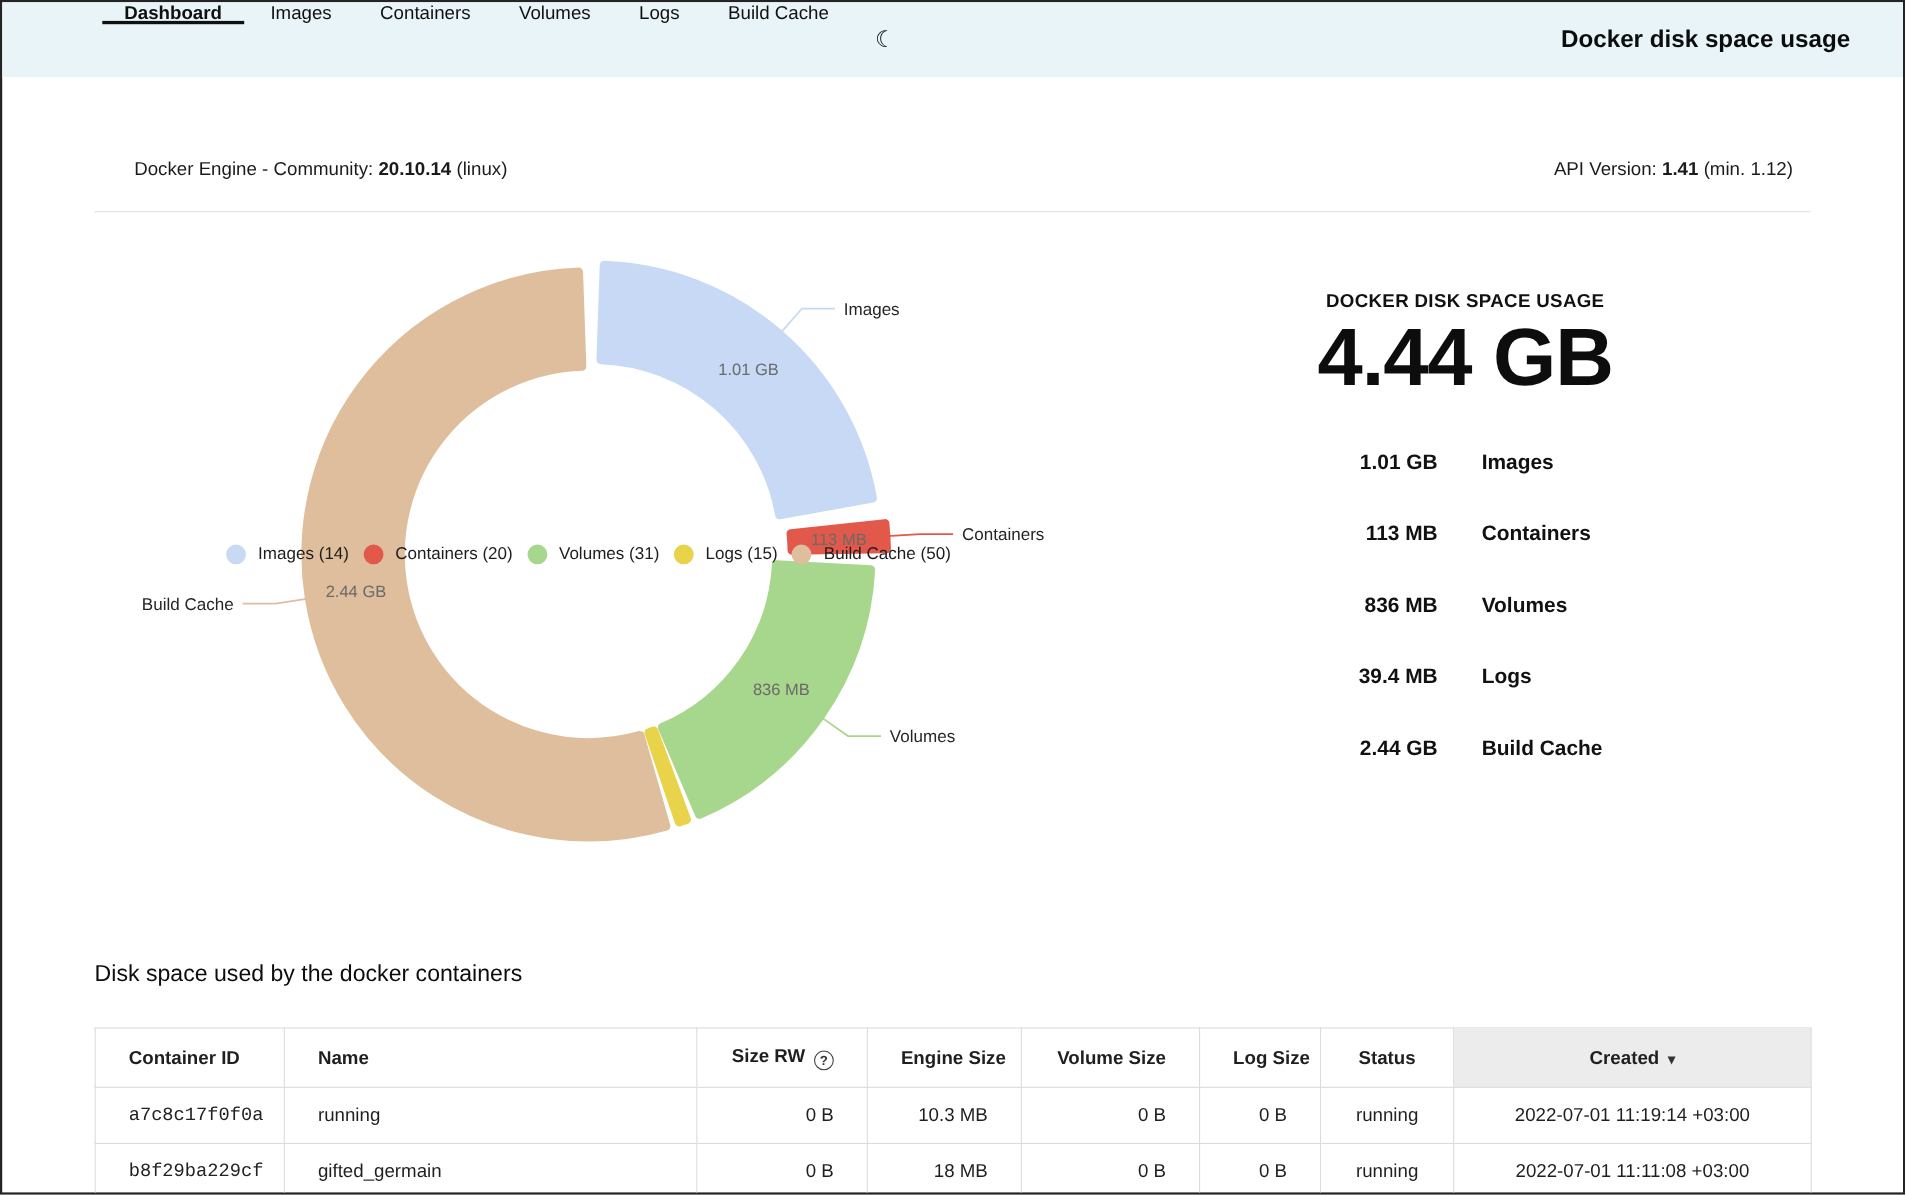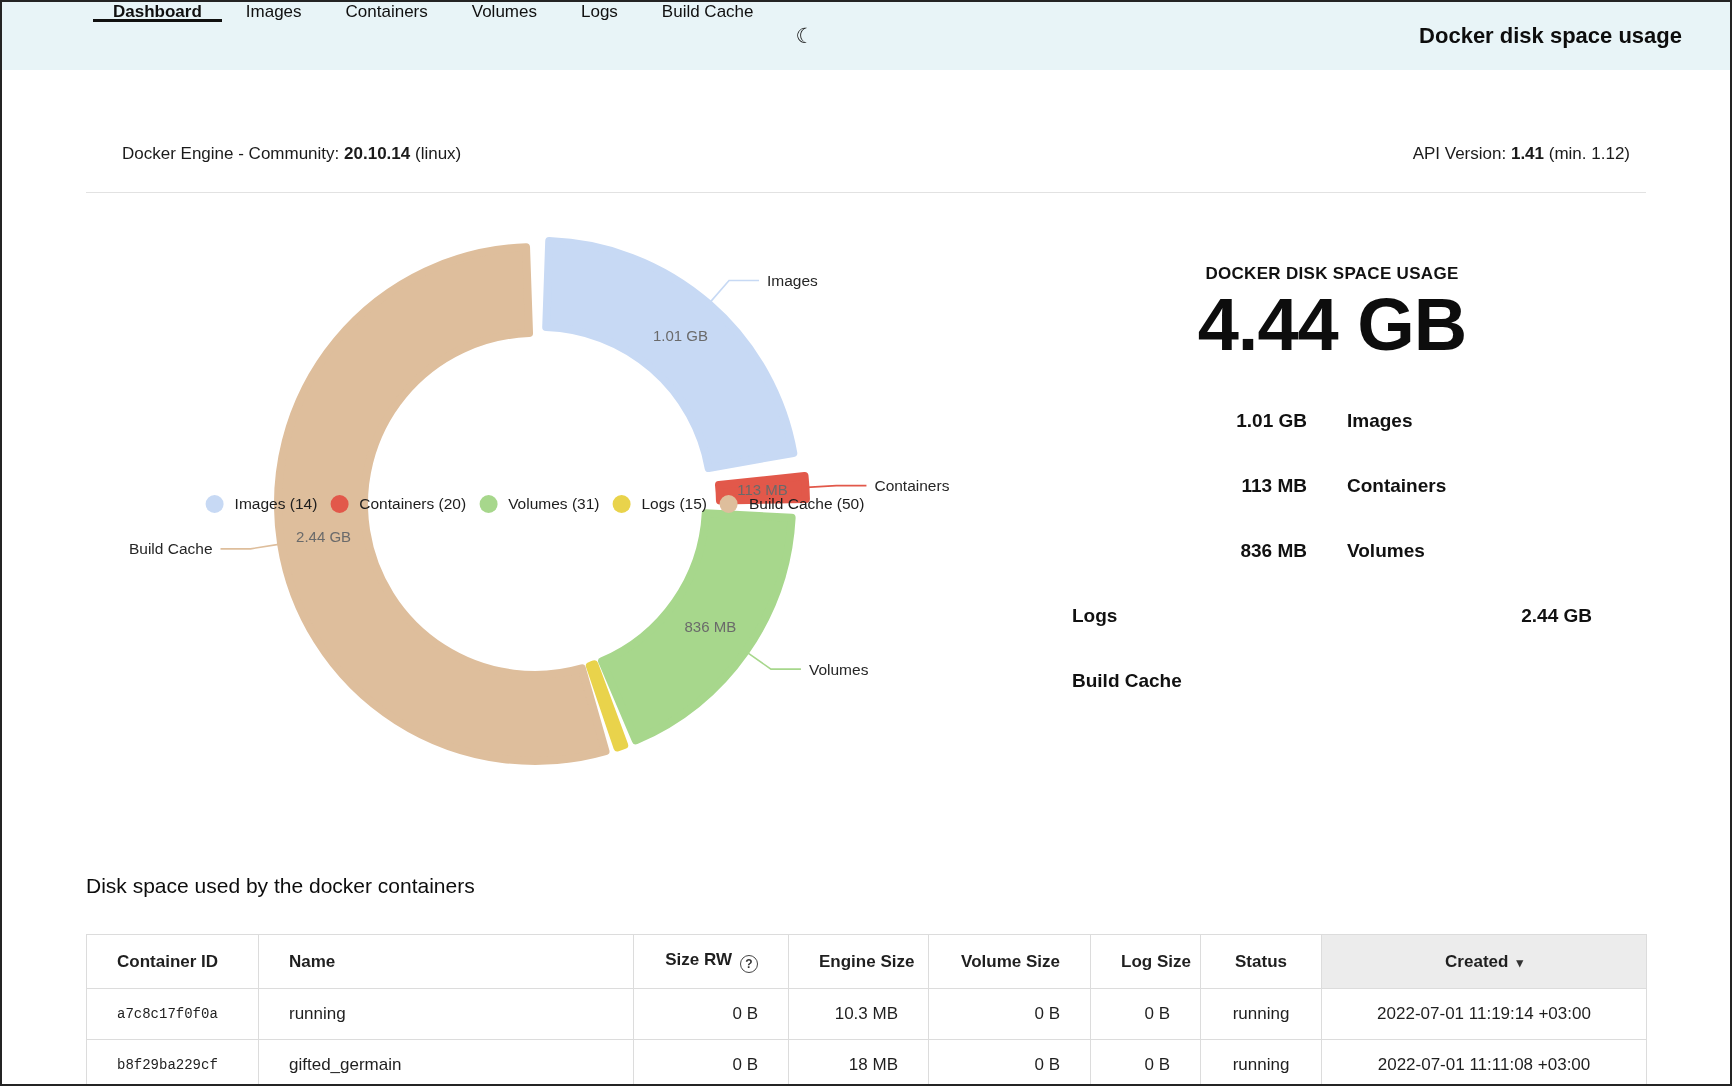--- a/index.html
+++ b/index.html
@@ -65,21 +65,21 @@
   .usage-name { font-size:19px; font-weight:bold; text-align:left; line-height:65px; color:#111; }
 
   
   .table-section { position:absolute; top:872px; left:84px; right:83px; }
   .table-heading { font-size:21px; font-weight:normal; color:#0d0d0d; }
   table { width:100%; margin-top:36px; border-collapse:collapse; table-layout:fixed; font-size:17px; }
   th, td { border:1px solid #dcdcdc; padding:15px 30px; overflow:hidden; white-space:nowrap; }
   th { font-weight:bold; background:#fff; cursor:pointer; }
   th.sorted { background:#ececec; }
   .a-left { text-align:left; } .a-right { text-align:right;margin-top:28px; } .a-center { text-align:center; }
-  td.mono { font-family:"Liberation Mono","DejaVu Sans Mono",monospace; font-size:14px; color:#222; }
+  td.mono { font-family:"Liberation Mono","DejaVu Sans Mono",monospace; font-size:17px; color:#222; }
   .help-icon {
     display:inline-flex; align-items:center; justify-content:center;
     width:18px; height:18px; margin-left:8px; border:1.5px solid #444; border-radius:50%;
     font-size:12px; font-weight:bold; color:#333; vertical-align:-3px;
   }
   .sort-caret { margin-left:8px; font-size:13px; color:#333; }
 </style>
 </head>
 <body>
 
@@ -161,20 +161,21 @@
   <div class="usage-panel">
     <div class="usage-title">DOCKER DISK SPACE USAGE</div>
     <div class="usage-total">4.44 GB</div>
     <div class="usage-rows" id="usage-rows">
         <div class="usage-size">1.01 GB</div>
         <div class="usage-name">Images</div>
         <div class="usage-size">113 MB</div>
         <div class="usage-name">Containers</div>
         <div class="usage-size">836 MB</div>
         <div class="usage-name">Volumes</div>
+        <div class="usage-size">39.4 MB</div>
         <div class="usage-name">Logs</div>
         <div class="usage-size">2.44 GB</div>
         <div class="usage-name">Build Cache</div>
       </div>
   </div>
 
   <section class="table-section">
     <h2 class="table-heading">Disk space used by the docker containers</h2>
     <table>
       <colgroup>

